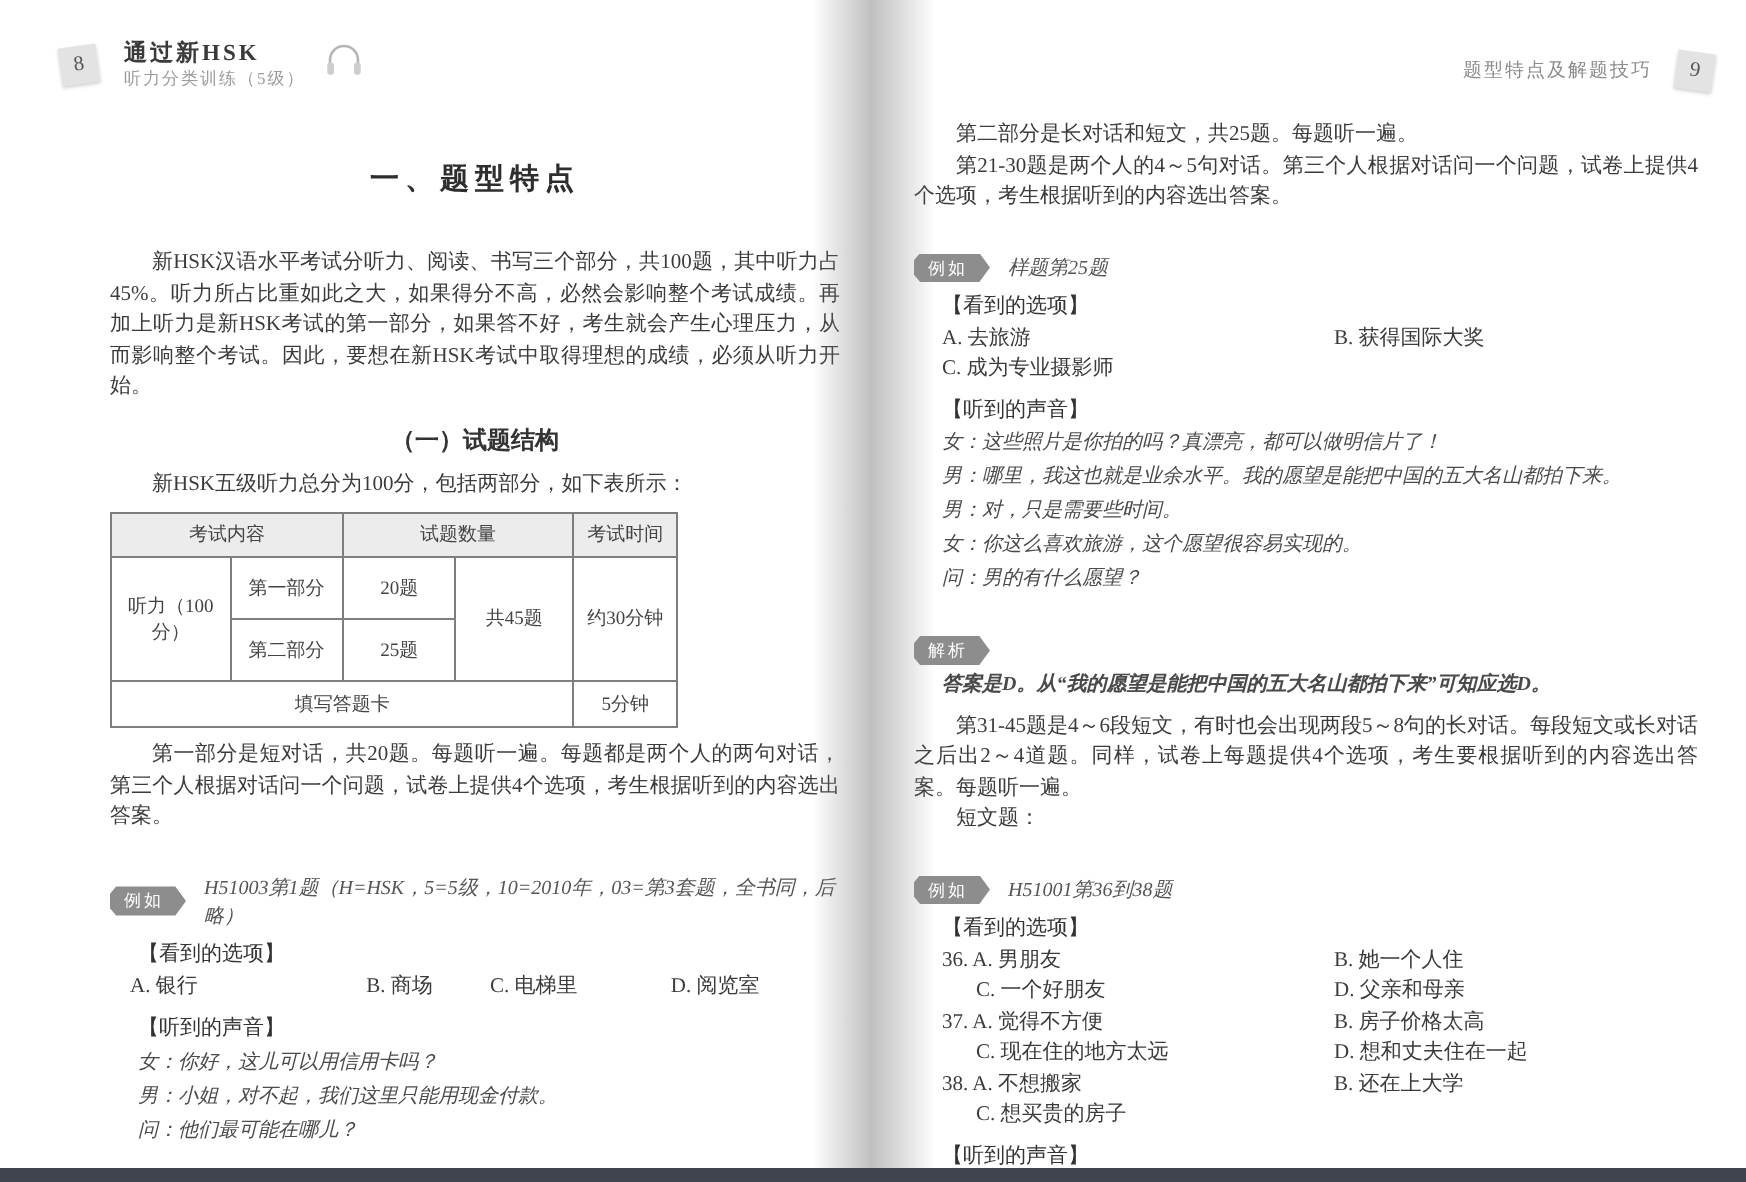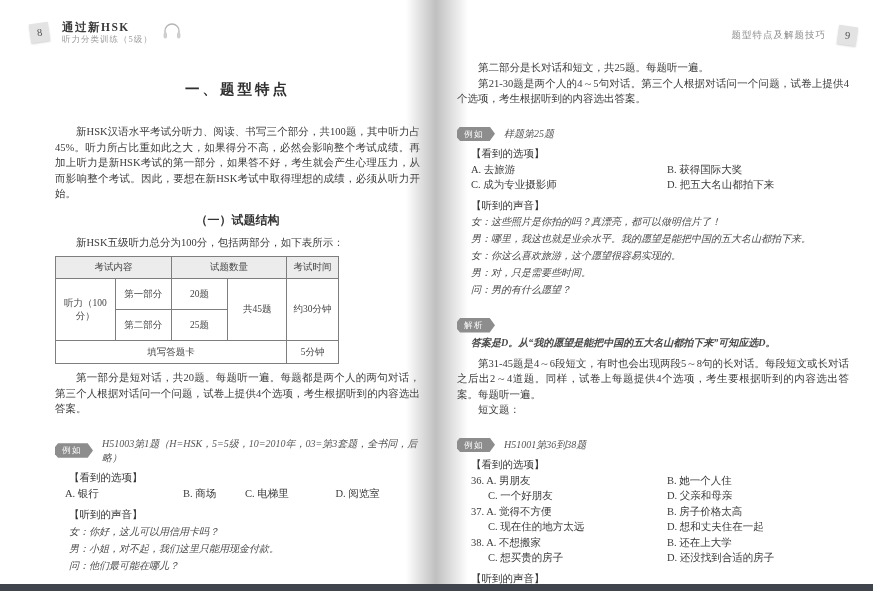--- a/index.html
+++ b/index.html
@@ -177,28 +177,27 @@
         <span class="extitle">样题第25题</span>
       </div>
 
       <div class="subhead">【看到的选项】</div>
       <div class="optrow">
         <span class="c1">A. 去旅游</span>
         <span class="c2">B. 获得国际大奖</span>
       </div>
       <div class="optrow">
         <span class="c1">C. 成为专业摄影师</span>
-        <span class="c2">D. 把五大名山都拍下来</span>
       </div>
 
       <div class="subhead">【听到的声音】</div>
       <div class="dialogue">女：这些照片是你拍的吗？真漂亮，都可以做明信片了！</div>
       <div class="dialogue">男：哪里，我这也就是业余水平。我的愿望是能把中国的五大名山都拍下来。</div>
+      <div class="dialogue">男：对，只是需要些时间。</div>
       <div class="dialogue">女：你这么喜欢旅游，这个愿望很容易实现的。</div>
-      <div class="dialogue">男：对，只是需要些时间。</div>
       <div class="dialogue">问：男的有什么愿望？</div>
 
       <div class="exline">
         <span class="badge">解析</span>
       </div>
       <div class="analysis">答案是D。从“我的愿望是能把中国的五大名山都拍下来”可知应选D。</div>
 
       <p class="para ind mt6">第31-45题是4～6段短文，有时也会出现两段5～8句的长对话。每段短文或长对话之后出2～4道题。同样，试卷上每题提供4个选项，考生要根据听到的内容选出答案。每题听一遍。</p>
       <p class="para ind">短文题：</p>
 
@@ -224,21 +223,20 @@
       <div class="optrow sub">
         <span class="c1">C. 现在住的地方太远</span>
         <span class="c2">D. 想和丈夫住在一起</span>
       </div>
       <div class="optrow">
         <span class="c1">38. A. 不想搬家</span>
         <span class="c2">B. 还在上大学</span>
       </div>
       <div class="optrow sub">
         <span class="c1">C. 想买贵的房子</span>
-        <span class="c2">D. 还没找到合适的房子</span>
       </div>
 
       <div class="subhead">【听到的声音】</div>
       <p class="para">第36到38题是根据下面一段话：</p>
     </div>
   </div>
 
   <div class="spine"></div>
   <div class="bottom-bar"></div>
 </div>

